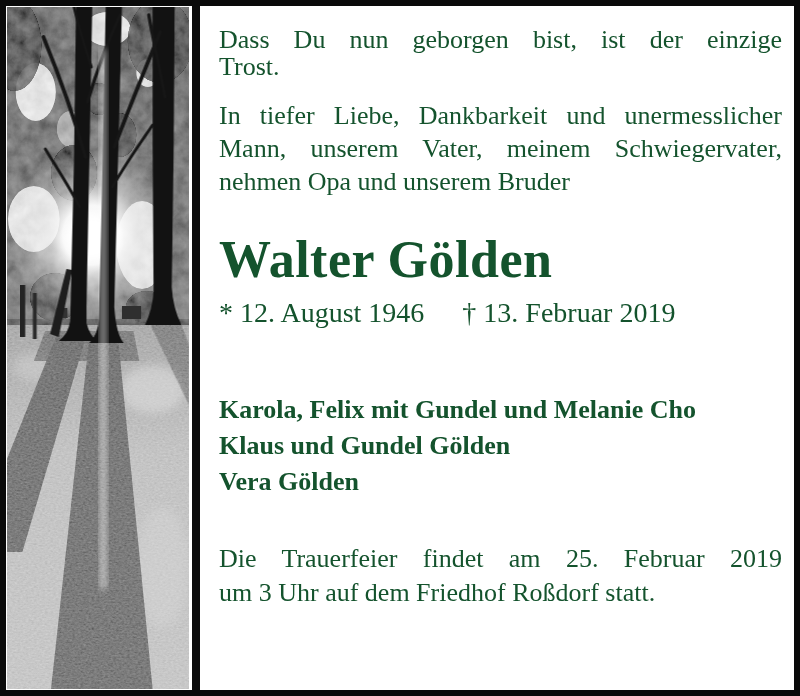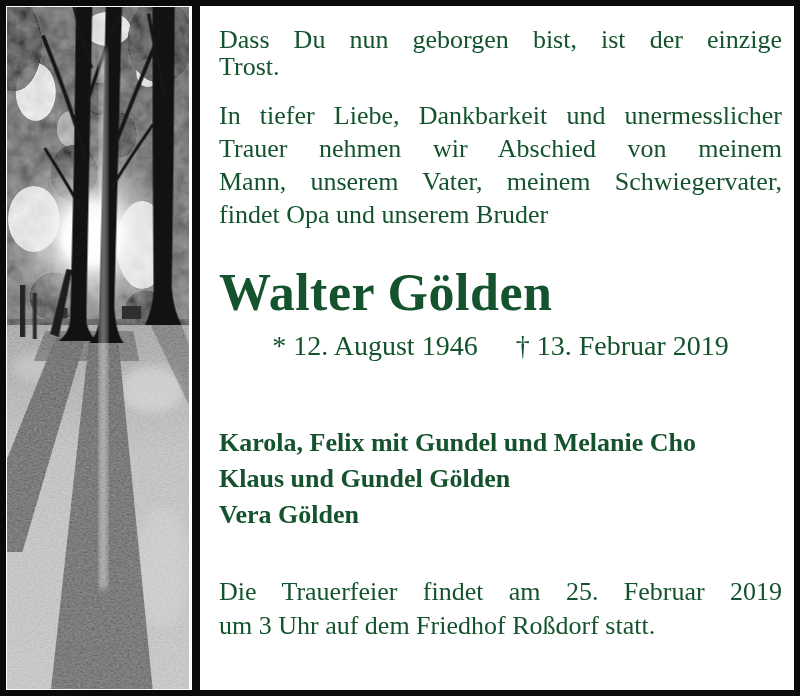--- a/index.html
+++ b/index.html
@@ -14,21 +14,21 @@
   }
   .photo-wrap svg{display:block;width:100%;height:100%;}
   .content{
     flex:1 1 auto;box-sizing:border-box;padding:14px 12px 0 19px;
   }
   .jline{text-align:justify;text-align-last:justify;}
   .lline{text-align:left;text-align-last:left;}
   .epigraph{font-size:26px;line-height:27px;margin:6px 0 0 0;}
   .announce{font-size:26px;line-height:33px;margin:19px 0 0 0;}
   .deceased{font-size:52px;line-height:52px;font-weight:700;margin:36px 0 0 0;letter-spacing:.5px;}
-  .dates{font-size:28px;line-height:34px;text-align:center;margin:10px 0 0 0;}
+  .dates{font-size:28px;line-height:34px;text-align:left;margin:10px 0 0 0;}
   .dates .birth{margin-right:38px;}
   .memorial{font-size:26px;line-height:36px;margin:62px 0 0 0;}
   .memorial .names{font-weight:700;}
   .funeral{font-size:26px;line-height:34px;margin:42px 0 0 0;}
 </style>
 </head>
 <body>
 
 <div class="stage">
 
@@ -140,23 +140,22 @@
 
   <div class="content">
 
     <div class="epigraph">
       <div class="jline">Dass Du nun geborgen bist, ist der einzige</div>
       <div class="lline">Trost.</div>
     </div>
 
     <div class="announce">
       <div class="jline">In tiefer Liebe, Dankbarkeit und unermesslicher</div>
-      <div class="jline">Trauer nehmen wir Abschied von meinem</div>
       <div class="jline">Mann, unserem Vater, meinem Schwiegervater,</div>
-      <div class="lline">findet Opa und unserem Bruder</div>
+      <div class="lline">nehmen Opa und unserem Bruder</div>
     </div>
 
     <div class="deceased">Walter Gölden</div>
 
     <div class="dates">
       <span class="birth">* 12. August 1946</span><span>† 13. Februar 2019</span>
     </div>
 
     <div class="memorial">
       <div class="lline names">Karola, Felix mit Gundel und Melanie Cho</div>

